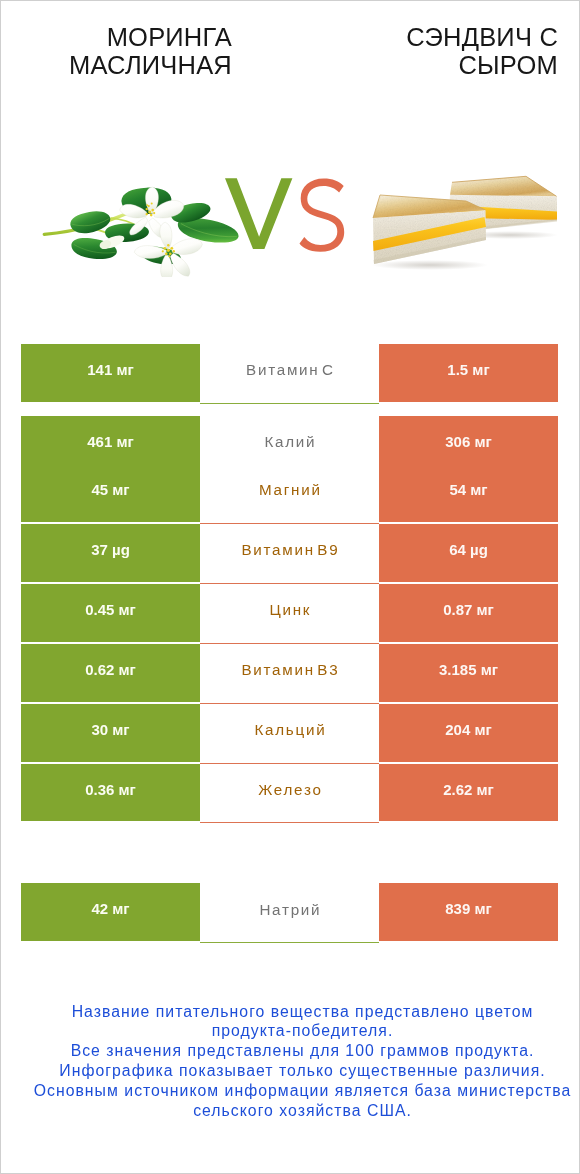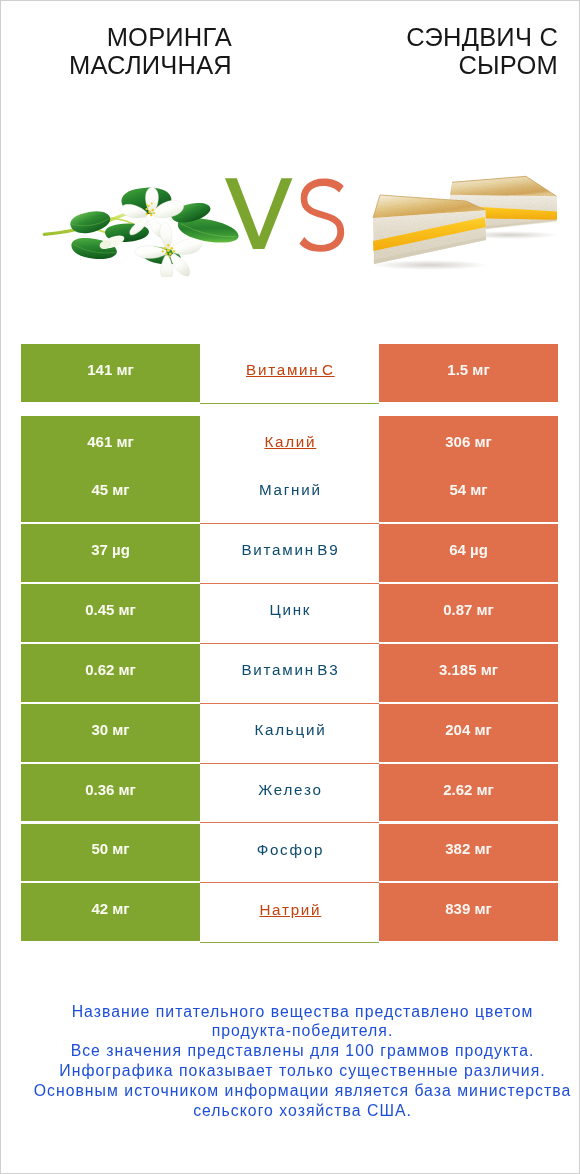--- a/index.html
+++ b/index.html
@@ -41,22 +41,22 @@
     display:flex;align-items:center;justify-content:center;
     box-sizing:border-box;
   }
   .cell.left{left:0;background:#81a62f;color:#fbfdf3;}
   .cell.right{left:358px;background:#e06f4b;color:#fdf7f4;}
   .cell.mid{
     left:179px;background:#ffffff;height:59.9px;
     border-bottom:1.4px solid;
   }
 
-  .cell.mid.win-left{border-color:#8aad3c;color:#c2410c;text-decoration:underline;}
-  .cell.mid.win-right{border-color:#dd7352;color:#0c4a6e;}
+  .cell.mid.win-left{border-color:#8aad3c;color:#737373;}
+  .cell.mid.win-right{border-color:#dd7352;color:#a16207;}
   .val{font-size:15px;font-weight:700;position:relative;top:-3.5px;white-space:nowrap;}
   .nutri{
     font-size:15.2px;font-weight:400;letter-spacing:1.75px;word-spacing:-3.5px;
     position:relative;top:-3.5px;white-space:nowrap;padding-left:1.75px;
   }
 
   
   .footer{
     position:absolute;left:12px;top:1001.5px;width:580px;
     text-align:center;font-size:15.8px;line-height:19.85px;
@@ -370,31 +370,20 @@
         <div class="cell left">
           <span class="val">0.36 мг</span>
         </div>
         <div class="cell mid win-right">
           <span class="nutri">Железо</span>
         </div>
         <div class="cell right">
           <span class="val">2.62 мг</span>
         </div>
       </div>
-      <div class="row" style="top: 479.52px;">
-        <div class="cell left">
-          <span class="val">50 мг</span>
-        </div>
-        <div class="cell mid win-right">
-          <span class="nutri">Фосфор</span>
-        </div>
-        <div class="cell right">
-          <span class="val">382 мг</span>
-        </div>
-      </div>
       <div class="row" style="top: 539.46px;">
         <div class="cell left">
           <span class="val">42 мг</span>
         </div>
         <div class="cell mid win-left">
           <span class="nutri">Натрий</span>
         </div>
         <div class="cell right">
           <span class="val">839 мг</span>
         </div>

